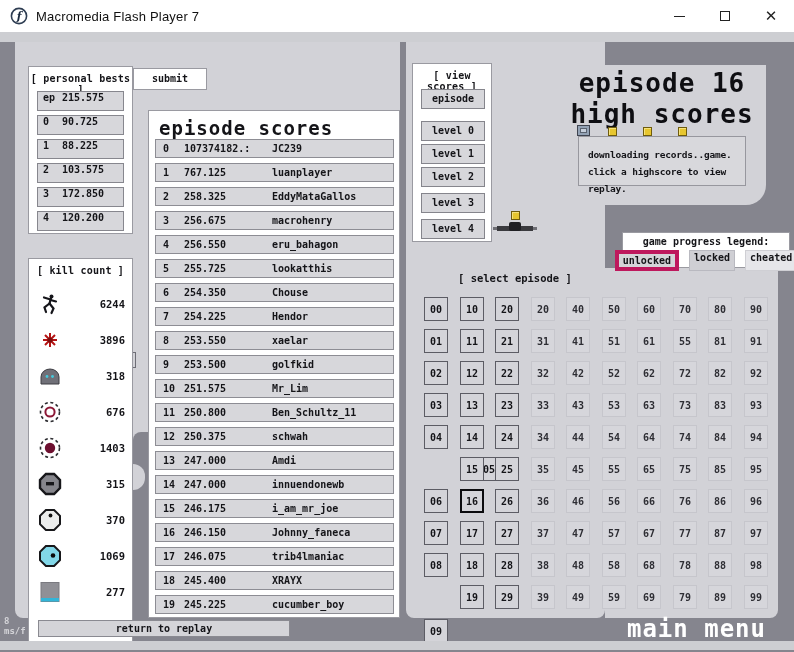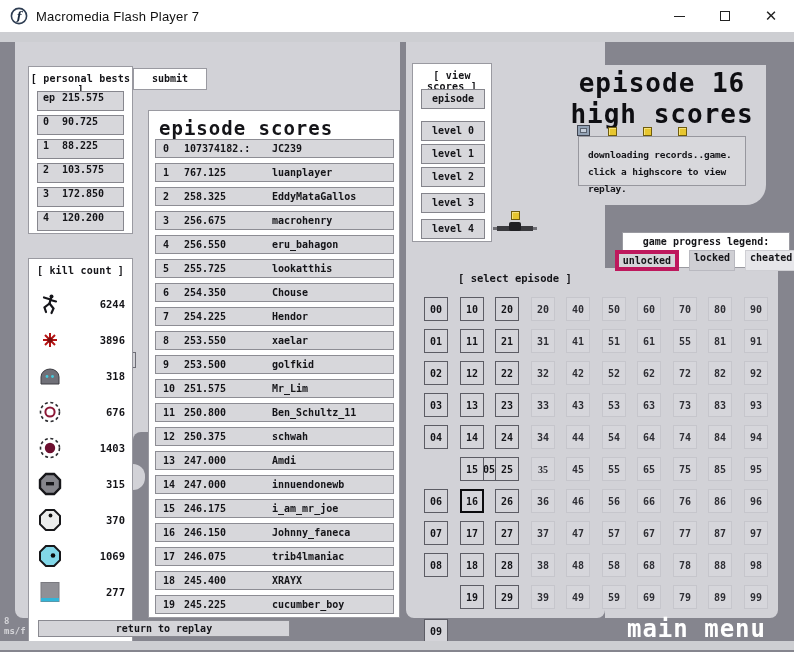--- a/index.html
+++ b/index.html
@@ -439,21 +439,21 @@
     <div class="cell locked" style="left: 531px; top: 425px;">34</div>
     <div class="cell locked" style="left: 566px; top: 425px;">44</div>
     <div class="cell locked" style="left: 602px; top: 425px;">54</div>
     <div class="cell locked" style="left: 637px; top: 425px;">64</div>
     <div class="cell locked" style="left: 673px; top: 425px;">74</div>
     <div class="cell locked" style="left: 708px; top: 425px;">84</div>
     <div class="cell locked" style="left: 744px; top: 425px;">94</div>
     <div class="cell unlocked" style="left: 449px; top: 457px; margin-left: 28px;">05</div>
     <div class="cell unlocked" style="left: 460px; top: 457px;">15</div>
     <div class="cell unlocked" style="left: 495px; top: 457px;">25</div>
-    <div class="cell locked" style="left: 531px; top: 457px; font-family: Liberation Serif, serif;">35</div>
+    <div class="cell locked" style="left: 531px; top: 457px;">35</div>
     <div class="cell locked" style="left: 566px; top: 457px;">45</div>
     <div class="cell locked" style="left: 602px; top: 457px;">55</div>
     <div class="cell locked" style="left: 637px; top: 457px;">65</div>
     <div class="cell locked" style="left: 673px; top: 457px;">75</div>
     <div class="cell locked" style="left: 708px; top: 457px;">85</div>
     <div class="cell locked" style="left: 744px; top: 457px;">95</div>
     <div class="cell unlocked" style="left: 424px; top: 489px;">06</div>
     <div class="cell unlocked selected" style="left: 460px; top: 489px;">16</div>
     <div class="cell unlocked" style="left: 495px; top: 489px;">26</div>
     <div class="cell locked" style="left: 531px; top: 489px;">36</div>

